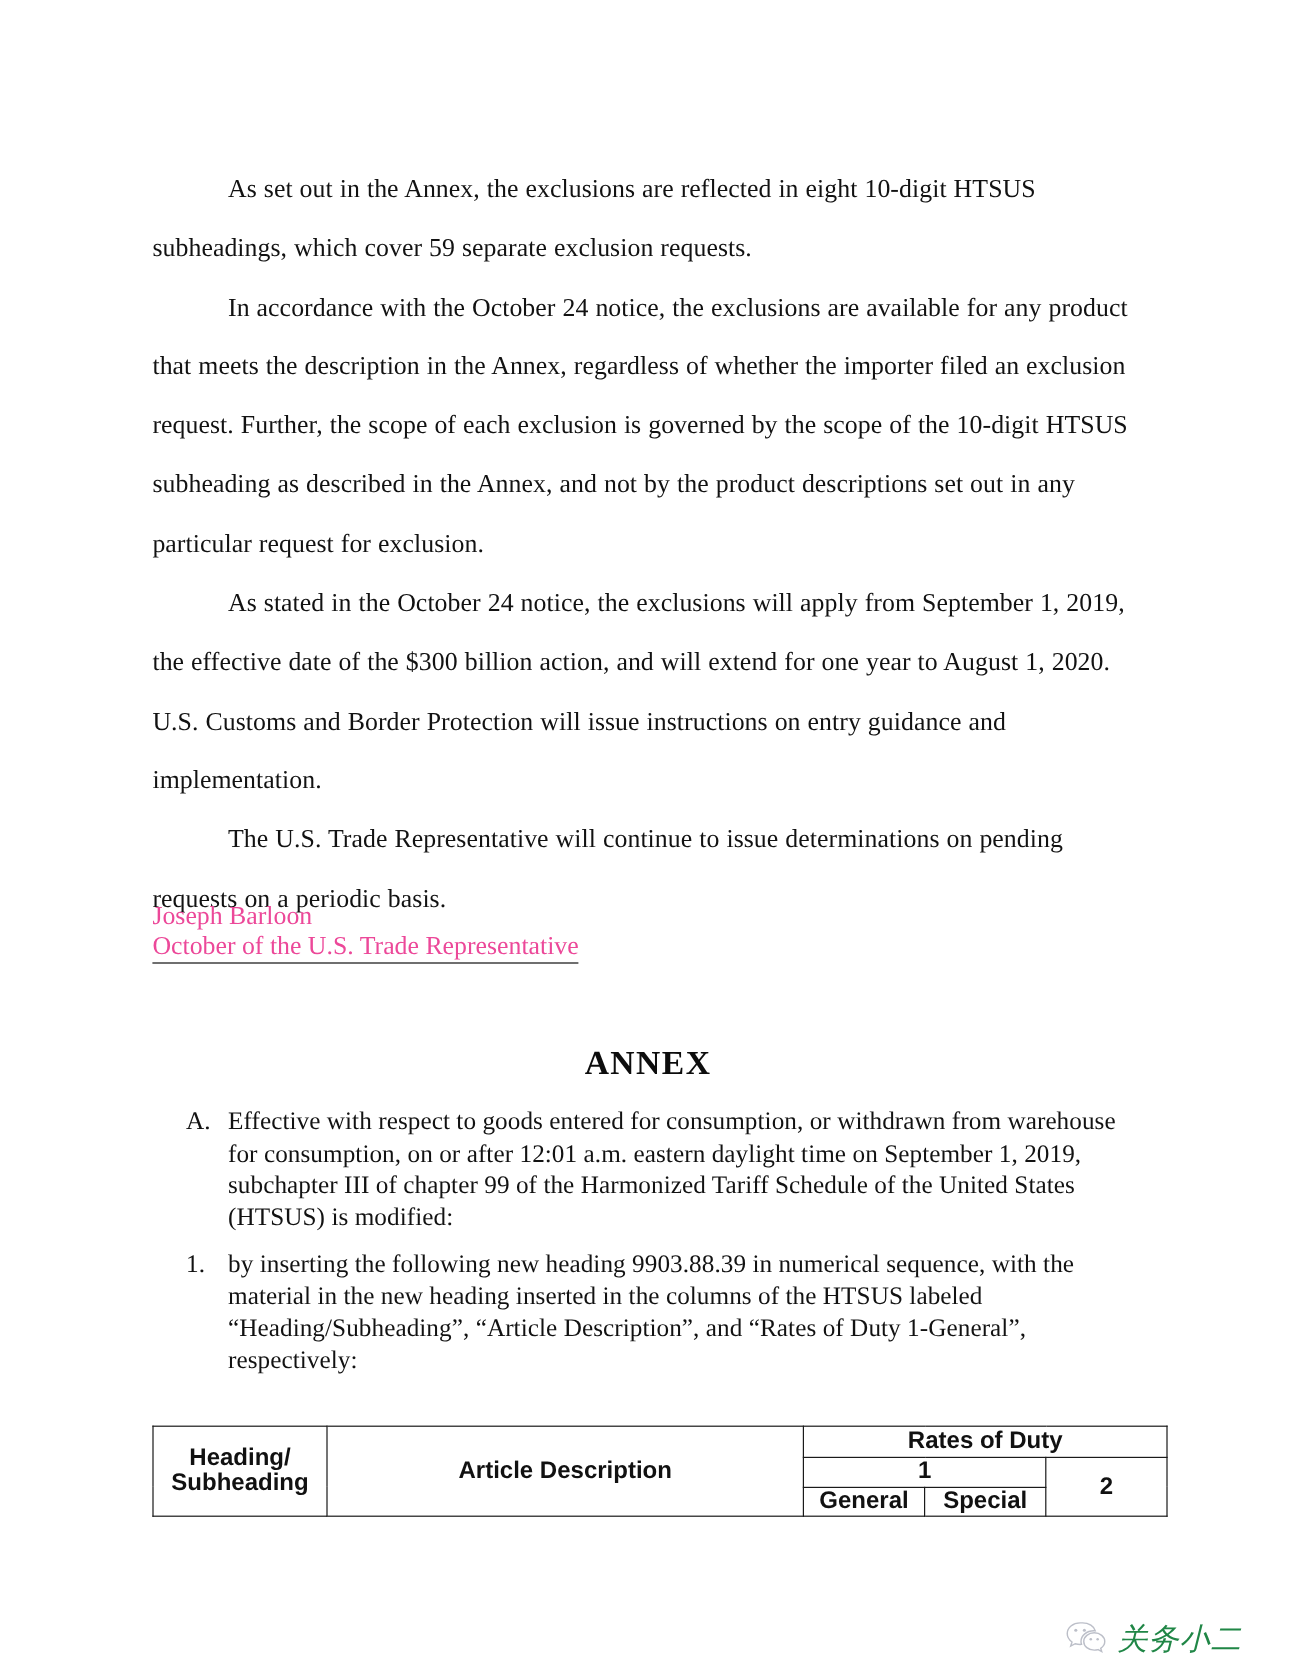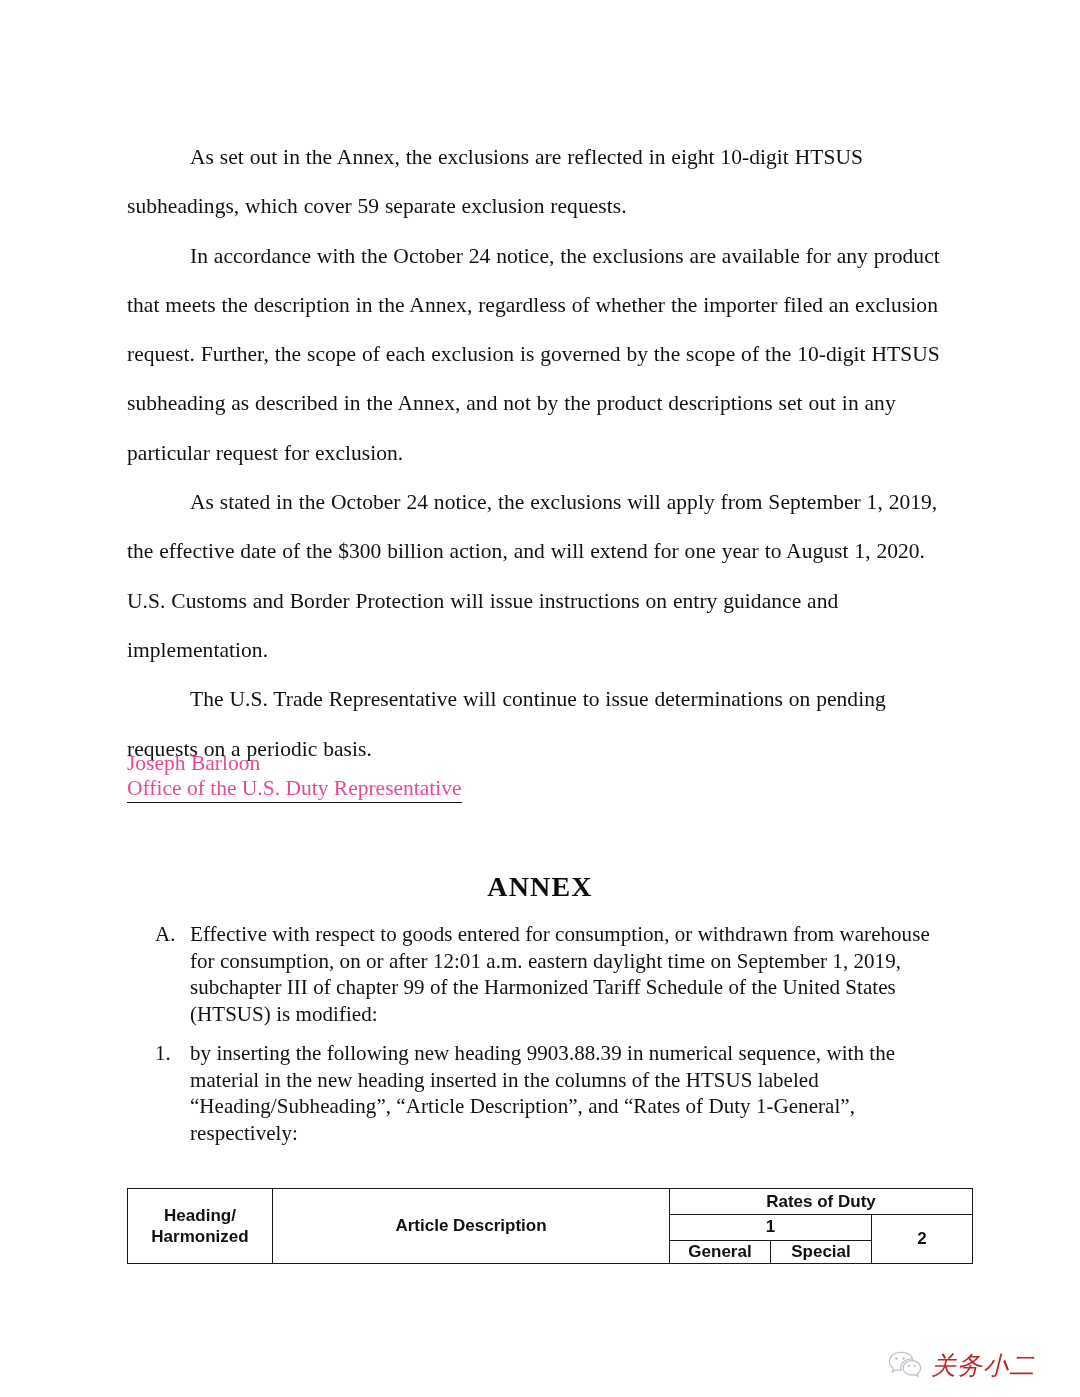--- a/index.html
+++ b/index.html
@@ -115,21 +115,21 @@
     left: 127px;
     top: 1173px;
     width: 846px;
   }
   table.duty-table {
     border-collapse: collapse;
     table-layout: fixed;
     width: 846px;
     font-family: "Liberation Sans", "DejaVu Sans", sans-serif;
     font-weight: bold;
-    font-size: 17px;
+    font-size: 20px;
     color: #111111;
   }
   table.duty-table td {
     border: 1.6px solid #1a1a1a;
     text-align: center;
     vertical-align: middle;
     padding: 0;
     background: #ffffff;
   }
   td.col-heading  { width: 144px; height: 69px; line-height: 21px; }
@@ -155,41 +155,41 @@
     opacity: 0.95;
   }
   .watermark .wm-icon {
     width: 34px;
     height: 30px;
     flex: 0 0 auto;
   }
   .watermark .wm-text {
     font-family: "DejaVu Sans", "Liberation Sans", sans-serif;
     font-size: 25px;
-    color: #b91c1c;
+    color: #15803d;
     letter-spacing: 1px;
     white-space: nowrap;
     font-style: italic;
   }
 </style>
 </head>
 <body>
 
 <div class="page">
 
   <div class="body-block">
     <p class="para">As set out in the Annex, the exclusions are reflected in eight 10-digit HTSUS subheadings, which cover 59 separate exclusion requests.</p>
     <p class="para">In accordance with the October 24 notice, the exclusions are available for any product that meets the description in the Annex, regardless of whether the importer filed an exclusion request. Further, the scope of each exclusion is governed by the scope of the 10-digit HTSUS subheading as described in the Annex, and not by the product descriptions set out in any particular request for exclusion.</p>
     <p class="para">As stated in the October 24 notice, the exclusions will apply from September 1, 2019, the effective date of the $300 billion action, and will extend for one year to August 1, 2020. U.S. Customs and Border Protection will issue instructions on entry guidance and implementation.</p>
     <p class="para">The U.S. Trade Representative will continue to issue determinations on pending requests on a periodic basis.</p>
   </div>
 
   <div class="signature">
     <span class="sig-line">Joseph Barloon</span>
-    <span class="sig-line"><span class="sig-underline">Office of the U.S. Duty Representative</span></span>
+    <span class="sig-line"><span class="sig-underline">October of the U.S. Trade Representative</span></span>
   </div>
 
   <div class="annex-heading">ANNEX</div>
 
   <div class="annex-list item-a">
     <div class="annex-item">
       <span class="marker">A.</span>
       <span class="item-text">Effective with respect to goods entered for consumption, or withdrawn from warehouse for consumption, on or after 12:01 a.m. eastern daylight time on September 1, 2019, subchapter III of chapter 99 of the Harmonized Tariff Schedule of the United States (HTSUS) is modified:</span>
     </div>
   </div>
@@ -200,21 +200,21 @@
       <span class="item-text">by inserting the following new heading 9903.88.39 in numerical sequence, with the material in the new heading inserted in the columns of the HTSUS labeled “Heading/Subheading”, “Article Description”, and “Rates of Duty 1-General”, respectively:</span>
     </div>
   </div>
 
   <div class="duty-table-wrap">
     <table class="duty-table">
       <tbody>
         <tr>
           <td class="col-heading" rowspan="3">
             <span class="cellline">Heading/</span>
-            <span class="cellline">Harmonized</span>
+            <span class="cellline">Subheading</span>
           </td>
           <td class="col-article" rowspan="3">Article Description</td>
           <td class="cell-rates" colspan="3">Rates of Duty</td>
         </tr>
         <tr>
           <td class="cell-one" colspan="2">1</td>
           <td class="cell-two" rowspan="2">2</td>
         </tr>
         <tr>
           <td class="cell-general">General</td>

